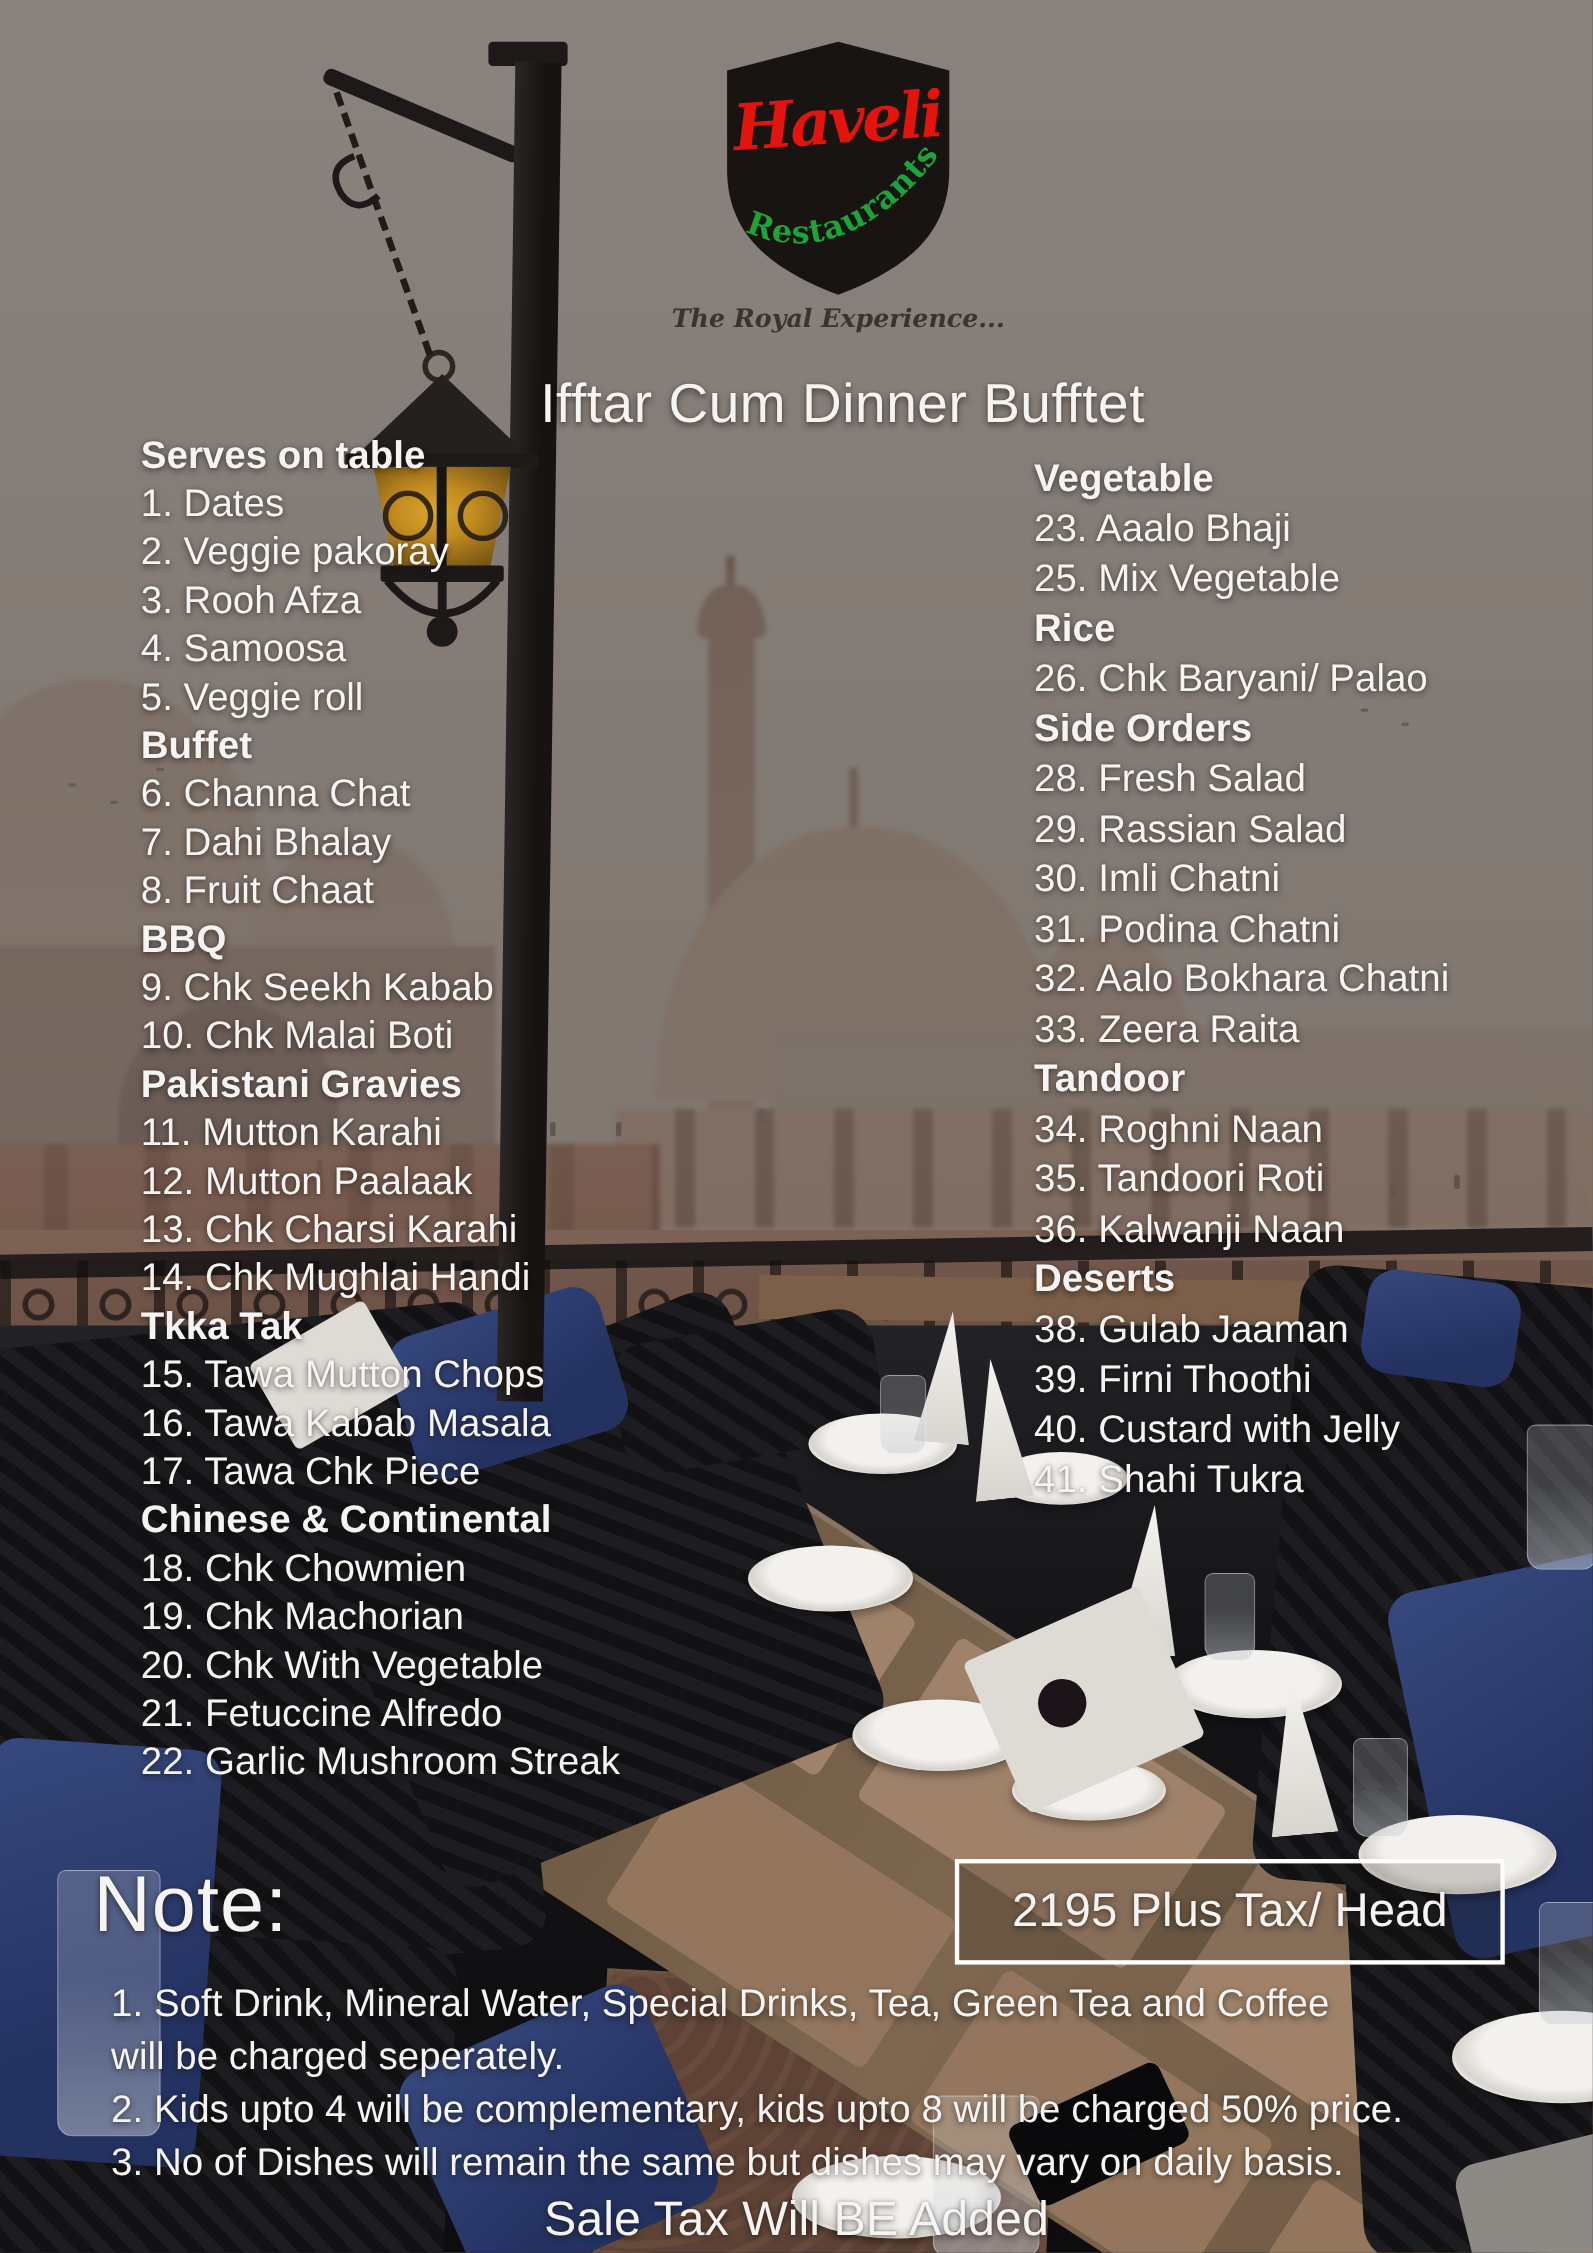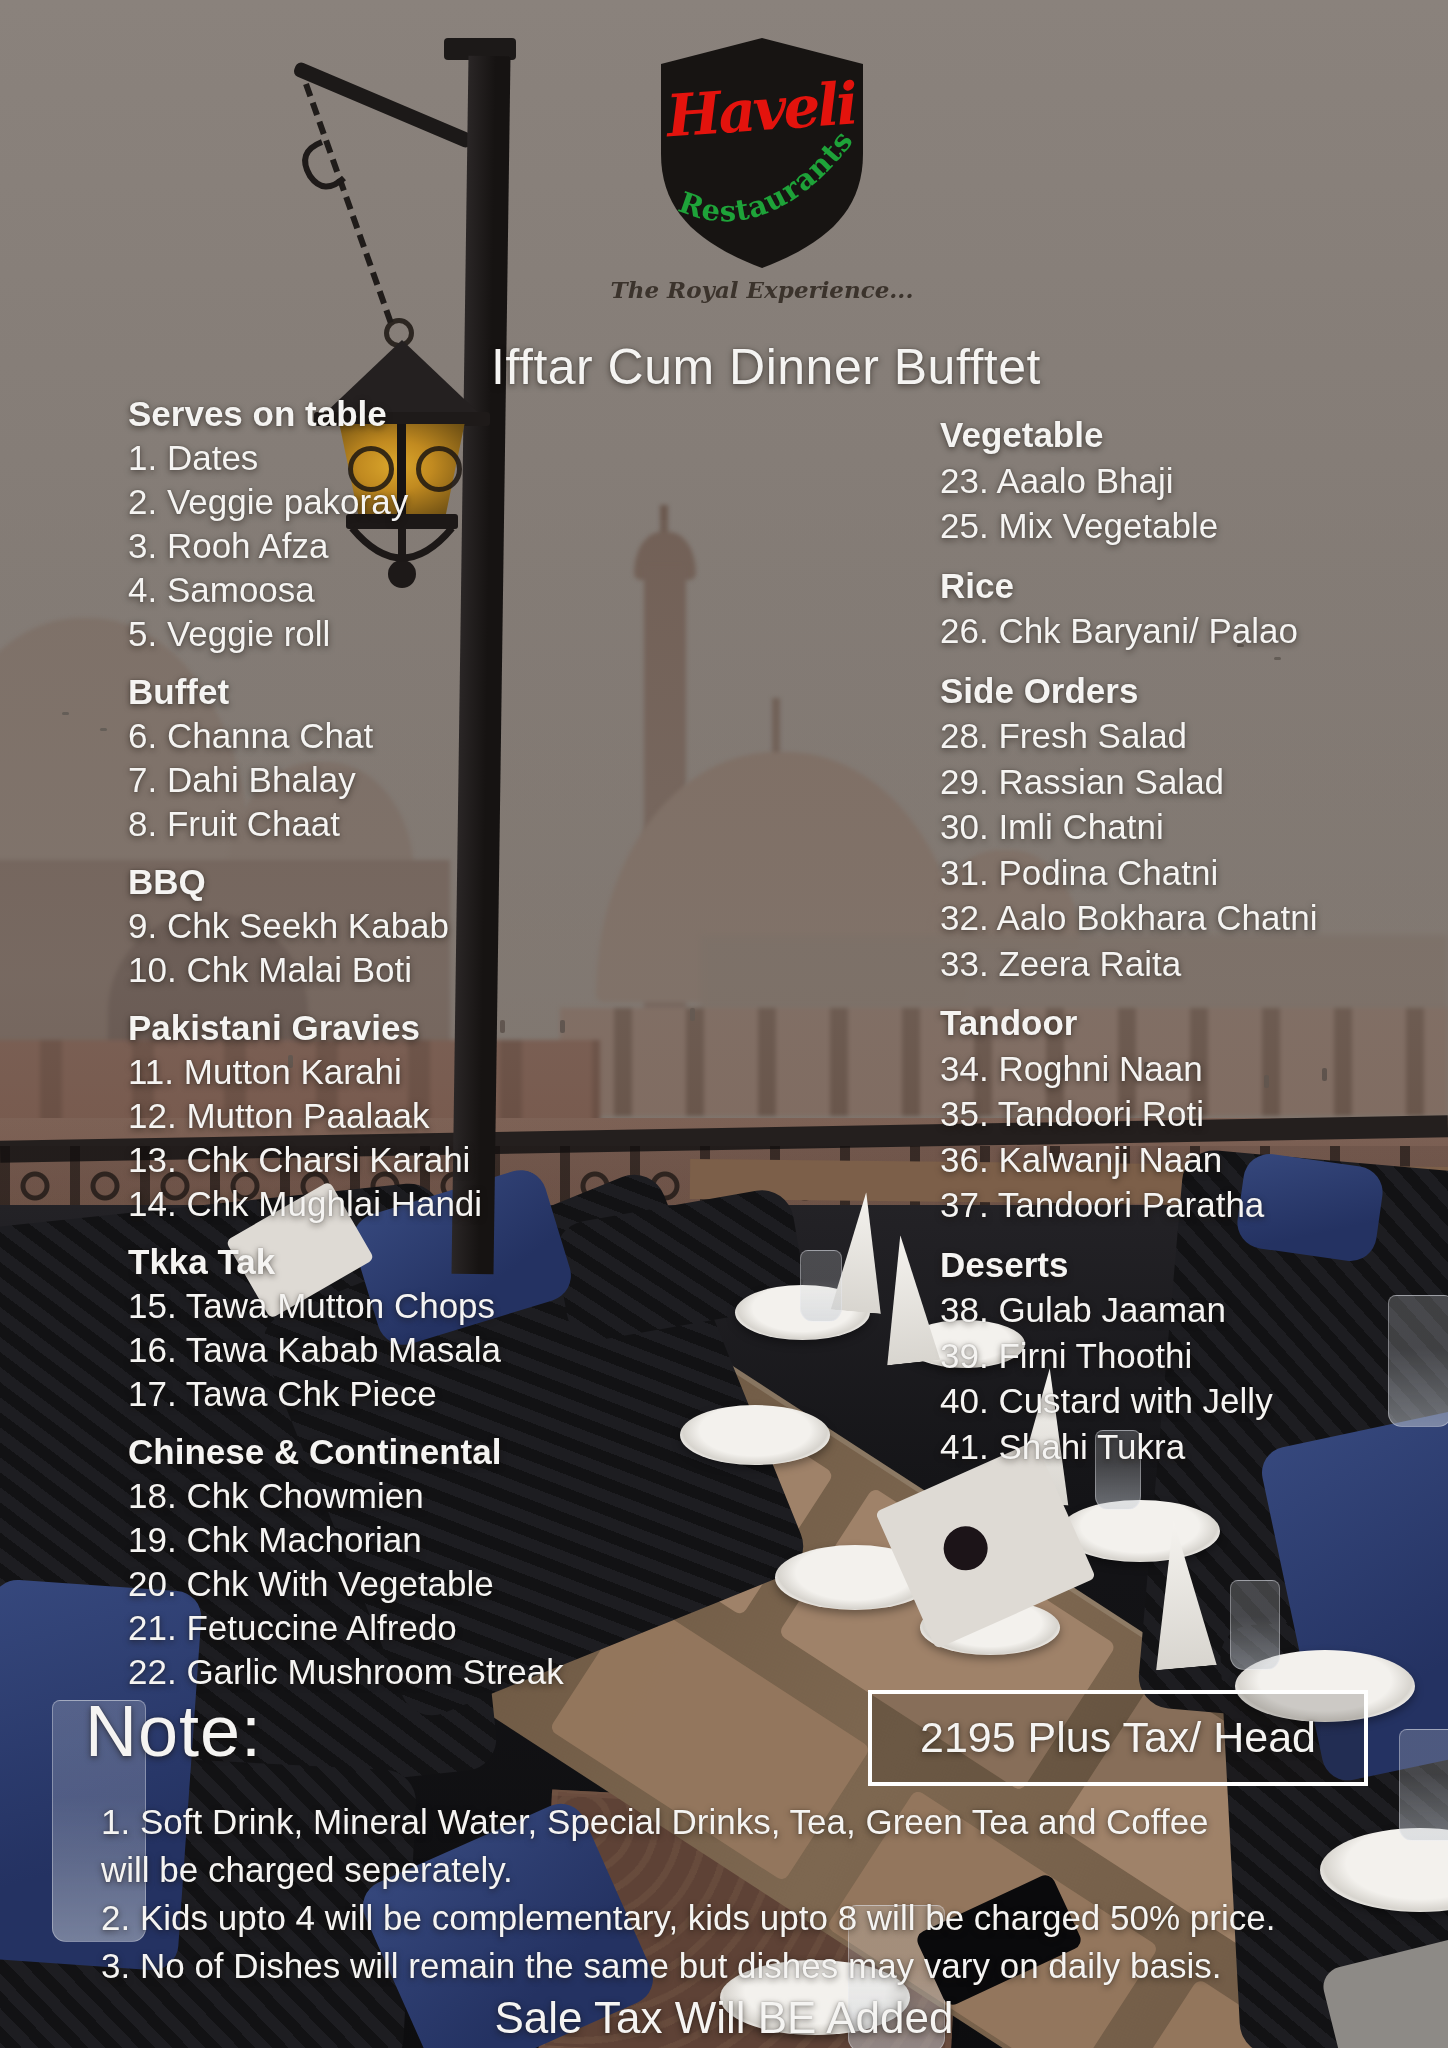--- a/index.html
+++ b/index.html
@@ -74,21 +74,21 @@
   .txt{z-index:10;text-shadow:0 2px 6px rgba(20,15,10,.55),0 0 2px rgba(0,0,0,.25);}
   .logo-block{left:627px;top:34px;width:270px;z-index:10;}
   .tagline{left:592px;top:276px;width:340px;text-align:center;z-index:10;
     font-family:"DejaVu Serif",serif;font-style:italic;font-weight:600;font-size:23px;color:#3b332c;
     text-shadow:none;}
   .title{top:338px;left:766px;transform:translateX(-50%);white-space:nowrap;
     font-size:50px;font-weight:400;letter-spacing:.5px;}
   .col{line-height:44px;font-size:35px;}
   .col-left{left:128px;top:392px;width:570px;}
   .col-right{left:940px;top:412px;width:500px;line-height:45.5px;}
-  .menu-section+.menu-section{margin-top:14px;}
+  .menu-section+.menu-section{}
   .section-heading{font-size:35px;font-weight:700;margin:0;line-height:inherit;}
   .menu-items{list-style:none;margin:0;padding:0;}
   .price-box{left:868px;top:1690px;width:492px;height:88px;border:4px solid #ffffff;
     background:rgba(30,20,14,.18);text-align:center;line-height:86px;font-size:43px;}
   .note-heading{left:85px;top:1690px;font-size:72px;font-weight:400;letter-spacing:1px;}
   .note-lines{left:101px;top:1798px;width:1340px;font-size:35px;line-height:48px;}
   .footer{left:0;top:1993px;width:1448px;text-align:center;font-size:44px;}
 </style>
 </head>
 <body>
@@ -288,21 +288,20 @@
           <li class="menu-item">32. Aalo Bokhara Chatni</li>
           <li class="menu-item">33. Zeera Raita</li>
         </ul>
       </section>
       <section class="menu-section">
         <h2 class="section-heading">Tandoor</h2>
         <ul class="menu-items">
           <li class="menu-item">34. Roghni Naan</li>
           <li class="menu-item">35. Tandoori Roti</li>
           <li class="menu-item">36. Kalwanji Naan</li>
-          <li class="menu-item">37. Tandoori Paratha</li>
         </ul>
       </section>
       <section class="menu-section">
         <h2 class="section-heading">Deserts</h2>
         <ul class="menu-items">
           <li class="menu-item">38. Gulab Jaaman</li>
           <li class="menu-item">39. Firni Thoothi</li>
           <li class="menu-item">40. Custard with Jelly</li>
           <li class="menu-item">41. Shahi Tukra</li>
         </ul>

